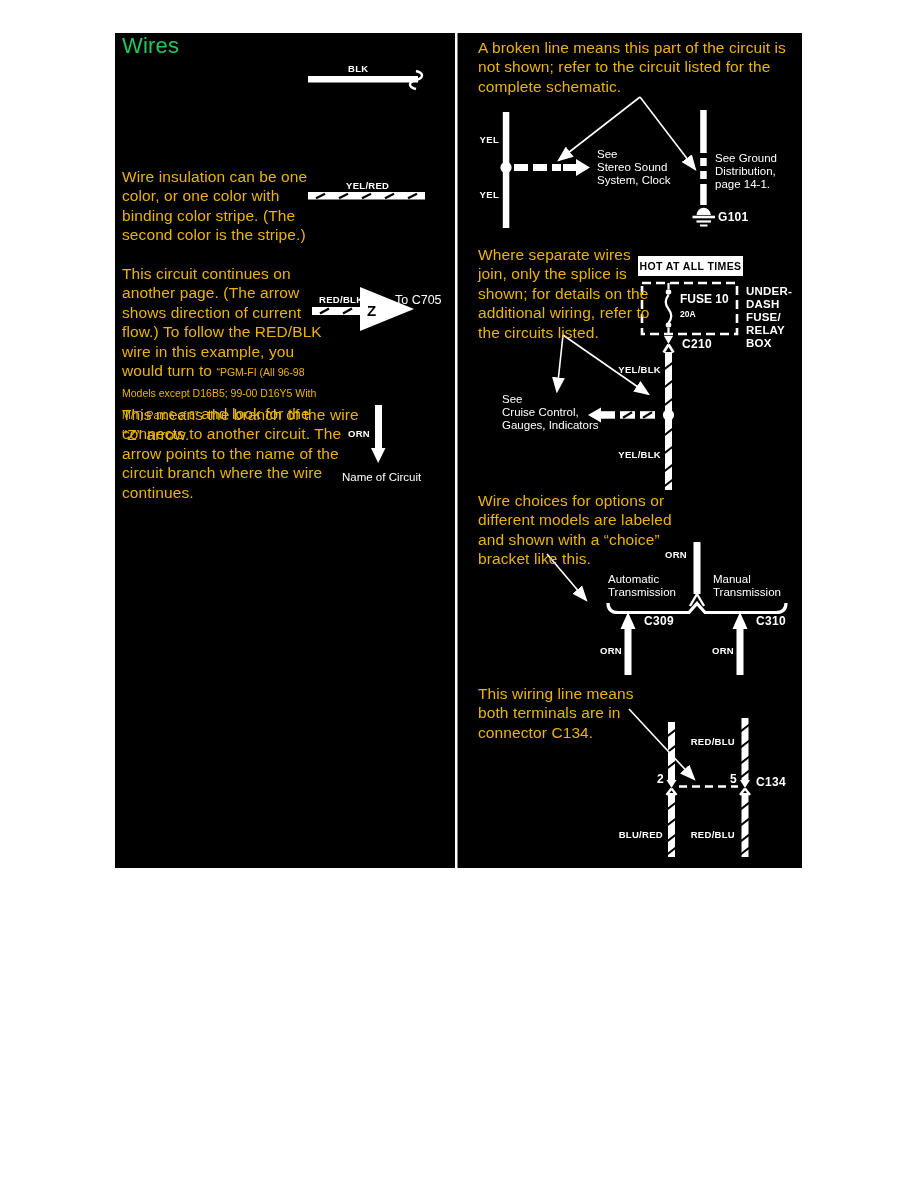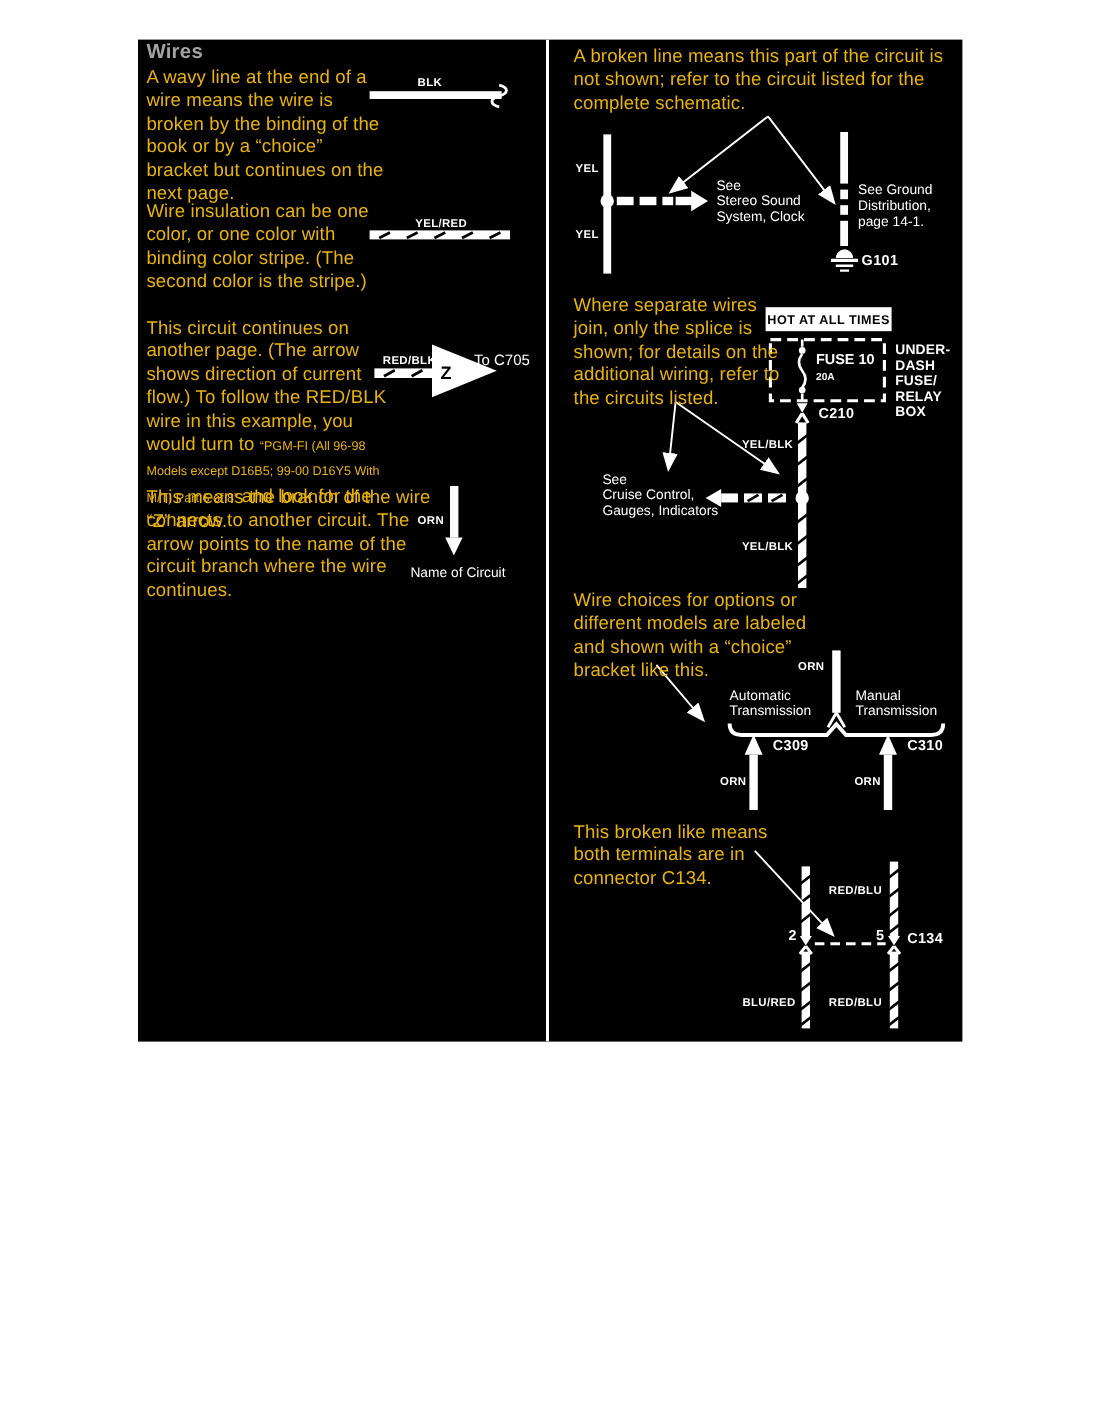--- a/index.html
+++ b/index.html
@@ -1,21 +1,21 @@
 <!DOCTYPE html>
 <html><head>
 <meta charset="utf-8">
 <style>
   html,body{margin:0;padding:0;background:#e8e8e8;}
   .page{position:relative;width:918px;height:1188px;background:#ffffff;overflow:hidden;
         font-family:"Liberation Sans",sans-serif;}
   .panel{position:absolute;left:115px;top:33px;width:687px;height:835px;background:#000000;}
   .gfx{position:absolute;left:0;top:0;}
   .para{position:absolute;color:#eab308;font-size:15.5px;line-height:19.4px;letter-spacing:.1px;z-index:2;}
-  .heading{position:absolute;color:#a3a3a3;font-size:17px;font-weight:bold;z-index:2;letter-spacing:.2px;}
+  .heading{position:absolute;color:#22c55e;font-size:22px;font-weight:normal;z-index:2;letter-spacing:.2px;}
   .small-inline{font-size:10.5px;letter-spacing:0;}
   
   text{font-family:"Liberation Sans",sans-serif;fill:#ffffff;}
   .lbl{font-size:9.5px;font-weight:bold;letter-spacing:.3px;}
   .ref{font-size:11.5px;}
   .conn{font-size:12px;font-weight:bold;letter-spacing:.3px;}
   .hot{font-size:10.5px;font-weight:bold;fill:#000000;letter-spacing:.4px;}
   .zl{font-size:15px;font-weight:bold;fill:#000000;}
   .fuse{font-size:12px;font-weight:bold;}
   .amp{font-size:8.5px;font-weight:bold;}
@@ -224,31 +224,30 @@
         <text class="conn" x="641" y="753">C134</text>
         <text class="lbl" x="620" y="712" text-anchor="end">RED/BLU</text>
         <text class="lbl" x="548" y="805" text-anchor="end">BLU/RED</text>
         <text class="lbl" x="620" y="805" text-anchor="end">RED/BLU</text>
         <line x1="514" y1="676" x2="579" y2="746" stroke="#ffffff" stroke-width="1.6" marker-end="url(#ah)"></line>
       </g>
     </svg>
 
     <div class="heading" style="left:7px;top:0;">Wires</div>
 
-    <div class="para" style="left:7px;top:22px;width:198px;">A wavy line at the end of a wire means the wire is broken by the binding of the book or by a “choice” bracket but continues on the next page.</div>
 
     <div class="para" style="left:7px;top:134px;width:198px;">Wire insulation can be one color, or one color with binding color stripe. (The second color is the stripe.)</div>
 
     <div class="para" style="left:7px;top:231px;width:210px;">
       <span>This circuit continues on another page. (The arrow shows direction of current flow.) To follow the RED/BLK wire in this example, you would turn to </span><span class="small-inline">“PGM-FI (All 96-98 Models except D16B5; 99-00 D16Y5 With M/T) Part 6 of 8” </span><span>and look for the “Z” arrow.</span>
     </div>
 
     <div class="para" style="left:7px;top:372px;width:244px;">This means the branch of the wire connects to another circuit. The arrow points to the name of the circuit branch where the wire continues.</div>
 
     <div class="para" style="left:363px;top:5px;width:322px;">A broken line means this part of the circuit is not shown; refer to the circuit listed for the complete schematic.</div>
 
     <div class="para" style="left:363px;top:212px;width:175px;">Where separate wires join, only the splice is shown; for details on the additional wiring, refer to the circuits listed.</div>
 
     <div class="para" style="left:363px;top:458px;width:222px;">Wire choices for options or different models are labeled and shown with a “choice” bracket like this.</div>
 
-    <div class="para" style="left:363px;top:651px;width:180px;">This broken like means both terminals are in connector C134.</div>
+    <div class="para" style="left:363px;top:651px;width:180px;">This wiring line means both terminals are in connector C134.</div>
   </div>
 </div>
 
 </body></html>

